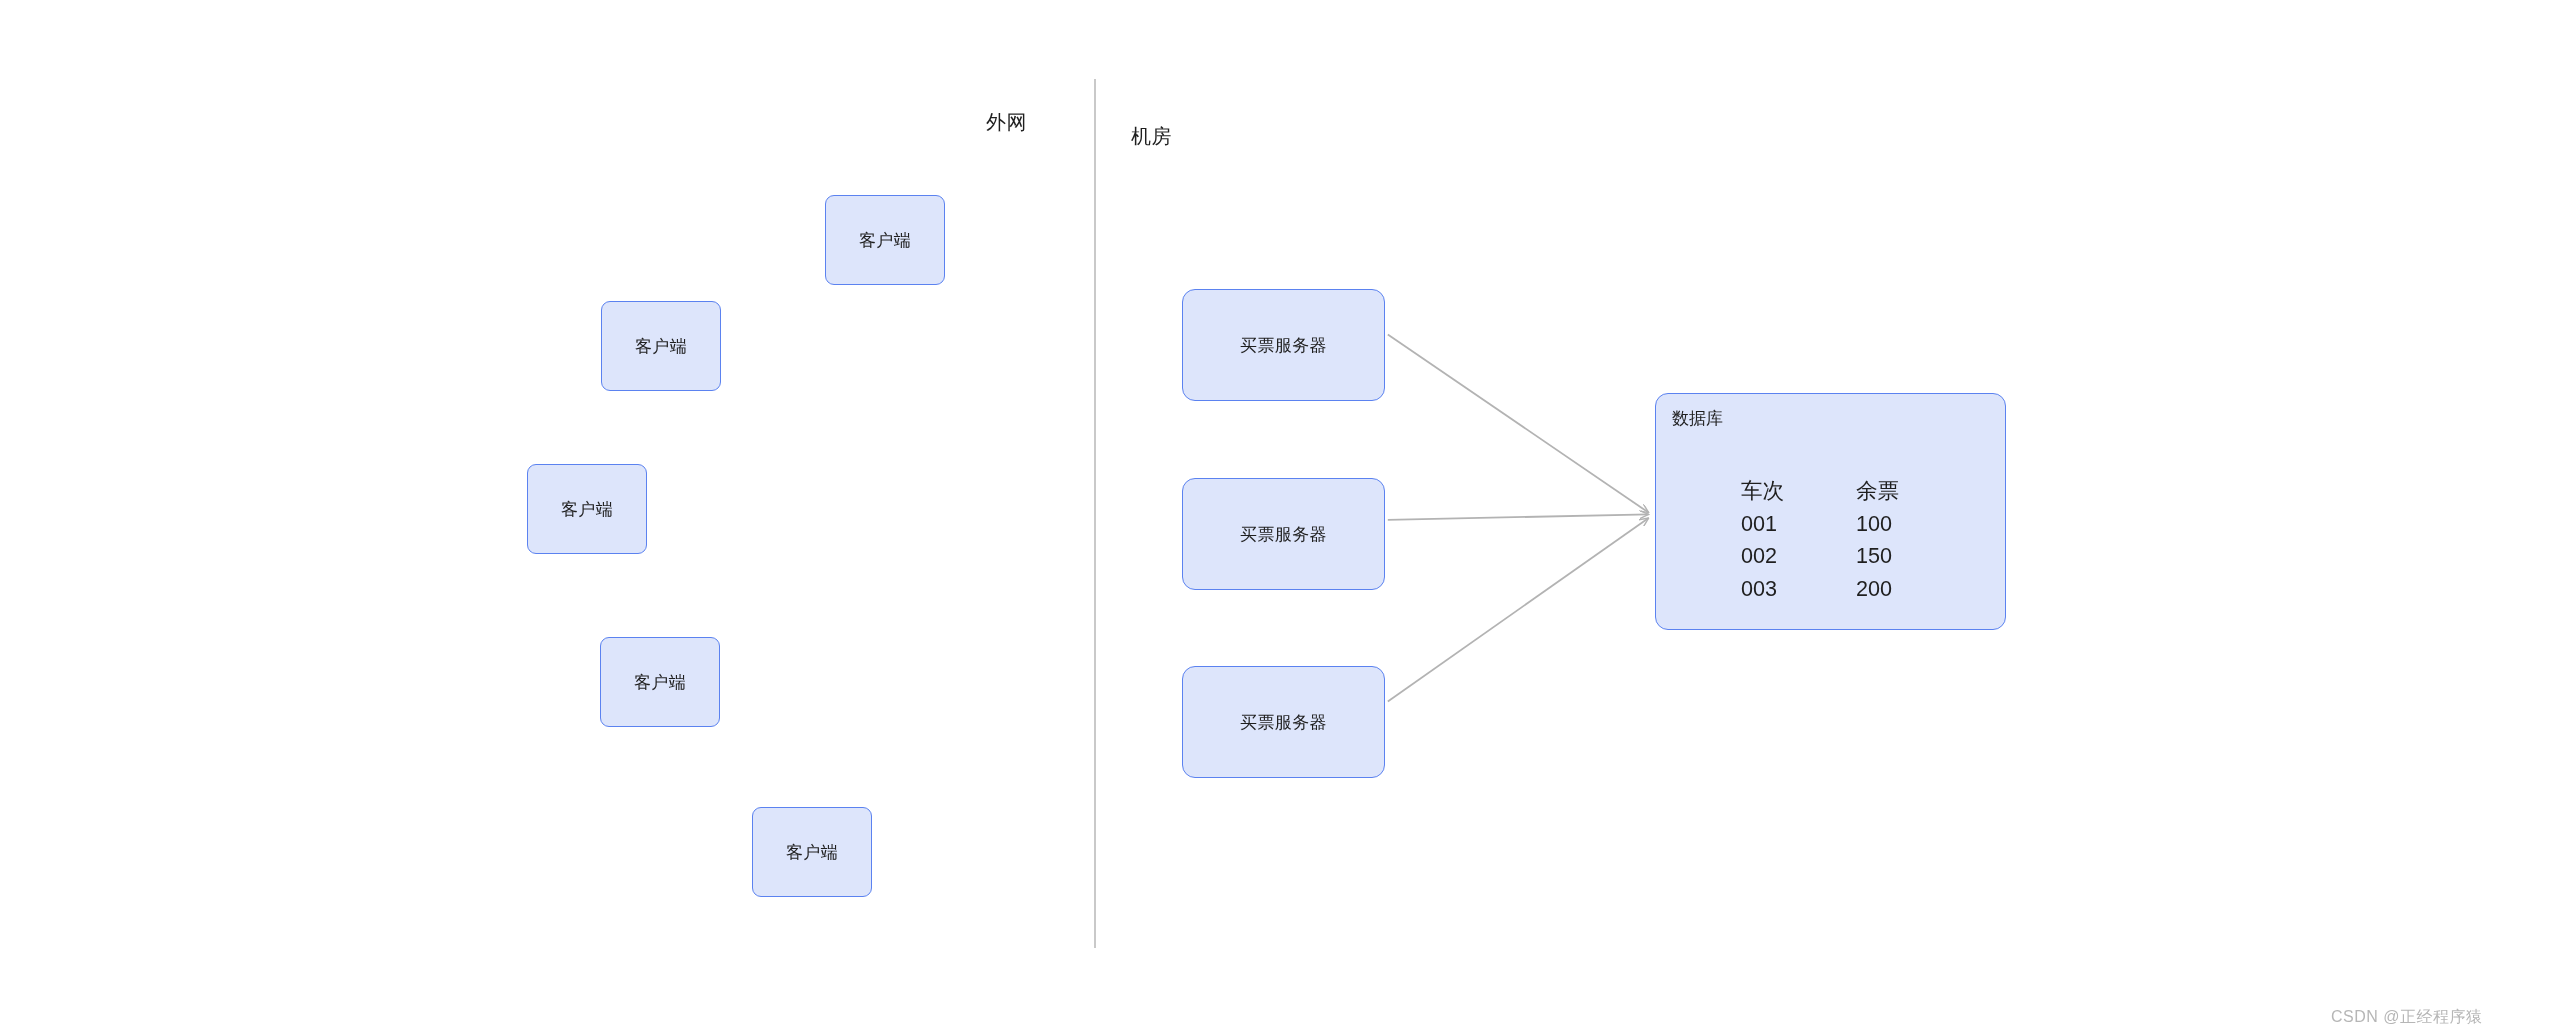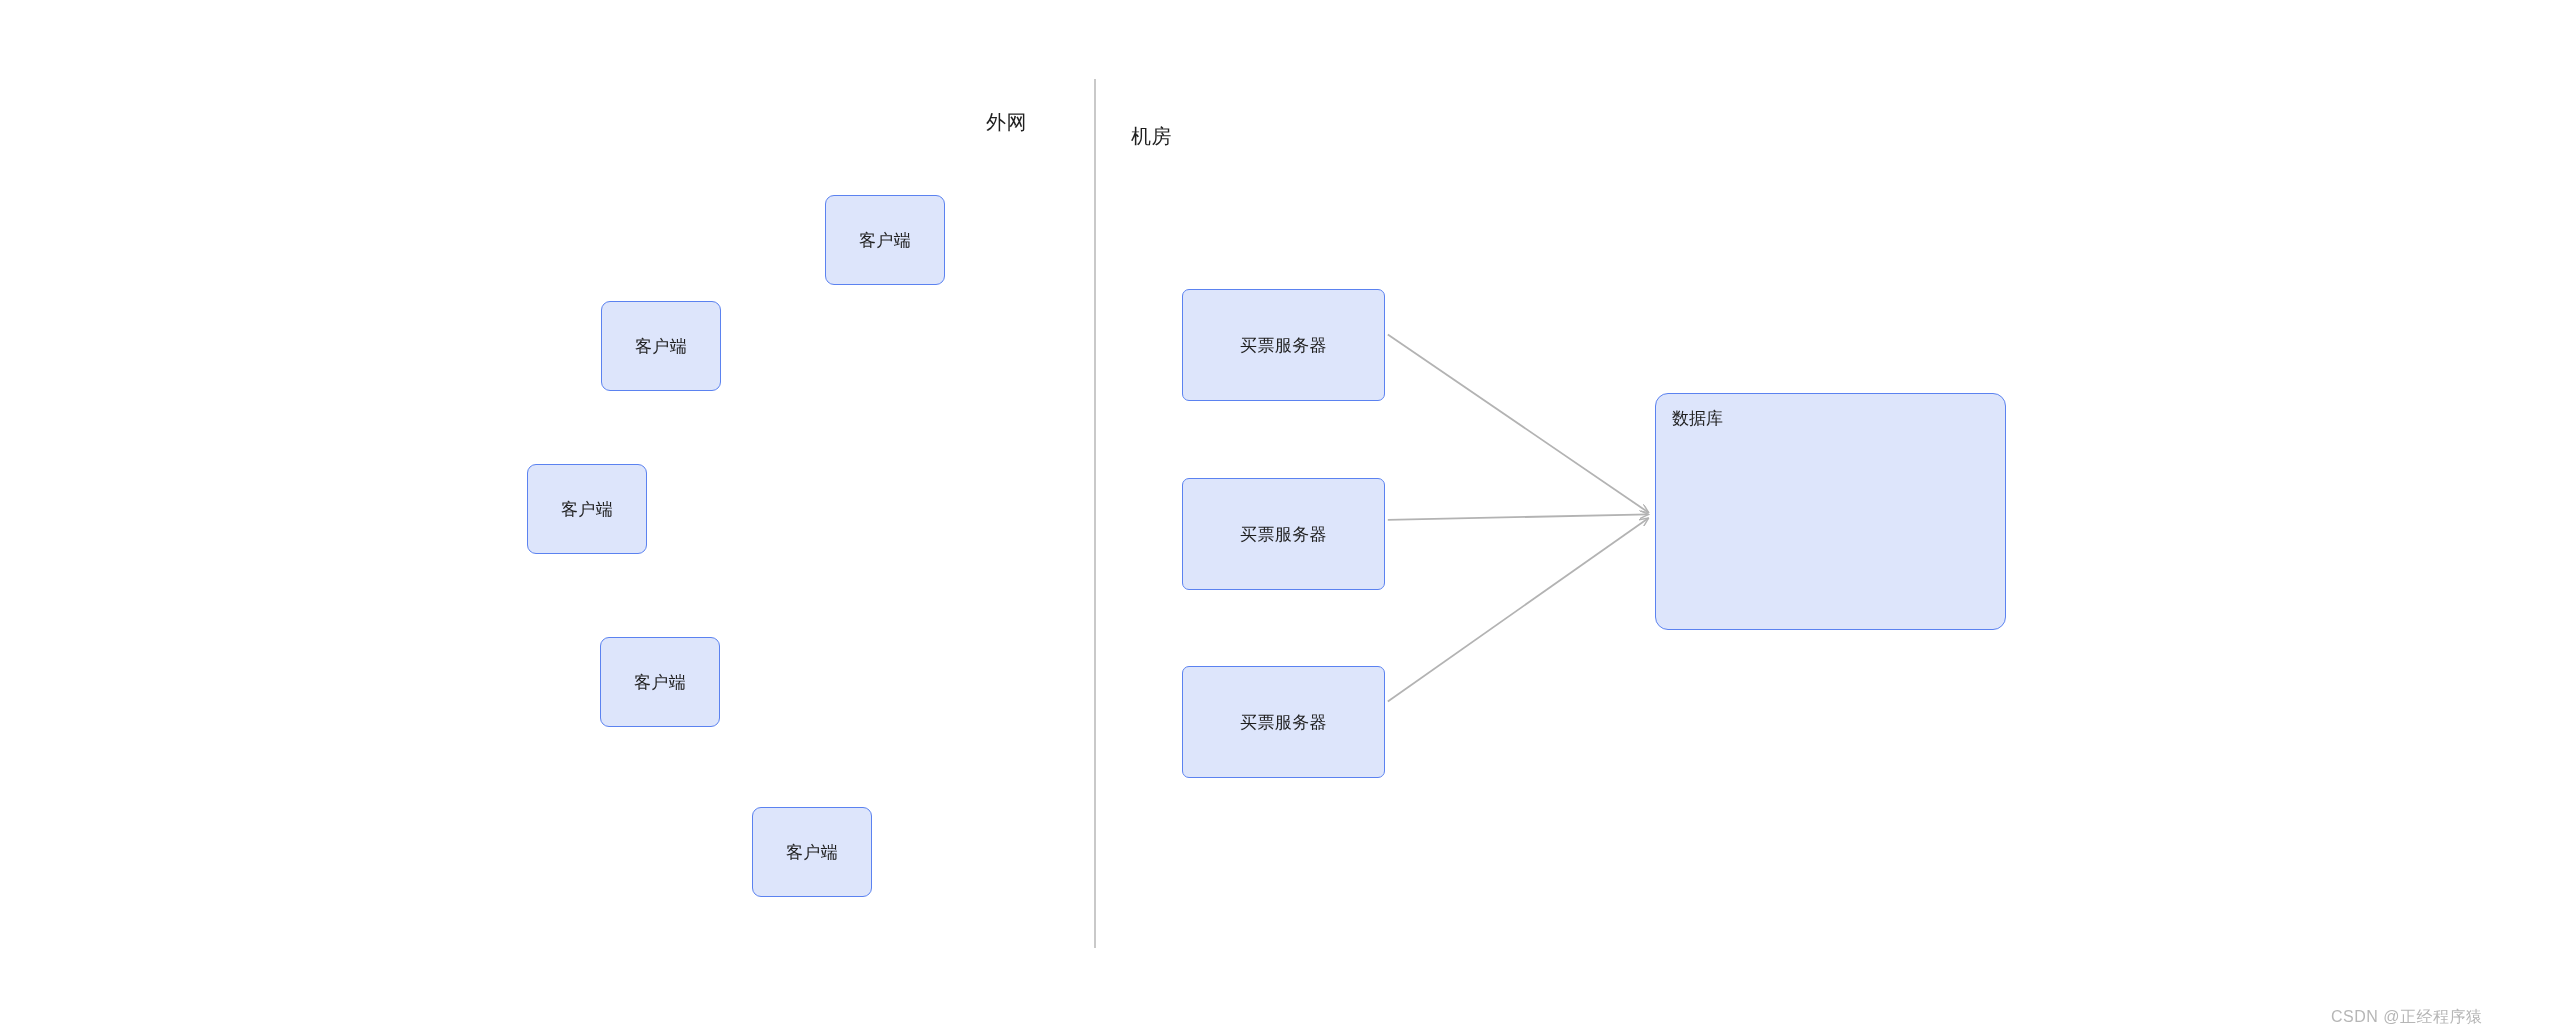--- a/index.html
+++ b/index.html
@@ -46,21 +46,21 @@
     margin-top: 16px;
   }
   .node-label {
     font-size: 17px;
     color: #1f1f1f;
     white-space: nowrap;
     letter-spacing: 0.4px;
   }
 
   .node.client  { border-radius: 9px; }
-  .node.server  { border-radius: 7px; }
+  .node.server  { border-radius: 13px; }
 
   
   .db-box {
     position: absolute;
     box-sizing: border-box;
     background: #dde5fb;
     border: 1.8px solid #5b82f0;
     border-radius: 13px;
     display: block;
   }
@@ -151,18 +151,40 @@
   </div>
   <div class="node server" style="left: 1182px; top: 462px; width: 203px; height: 112px; background: rgb(221, 229, 251); border-color: rgb(91, 130, 240);">
     <span class="node-label">买票服务器</span>
   </div>
   <div class="node server" style="left: 1182px; top: 650px; width: 203px; height: 112px; background: rgb(221, 229, 251); border-color: rgb(91, 130, 240);">
     <span class="node-label">买票服务器</span>
   </div>
 
   <div class="db-box" style="left: 1655px; top: 393px; width: 351px; height: 237px; background: rgb(221, 229, 251); border-color: rgb(91, 130, 240);">
     <span class="db-title">数据库</span>
+    <table class="db-table">
+      <thead>
+        <tr>
+          <th>车次</th>
+          <th>余票</th>
+        </tr>
+      </thead>
+      <tbody id="db-rows">
+          <tr>
+            <td>001</td>
+            <td>100</td>
+          </tr>
+          <tr>
+            <td>002</td>
+            <td>150</td>
+          </tr>
+          <tr>
+            <td>003</td>
+            <td>200</td>
+          </tr>
+        </tbody>
+    </table>
   </div>
 
   <div class="watermark" style="left: 2331px; top: 1007px; color: rgb(182, 182, 182);">CSDN @正经程序猿</div>
 
 </div>
 
 
 </body></html>

